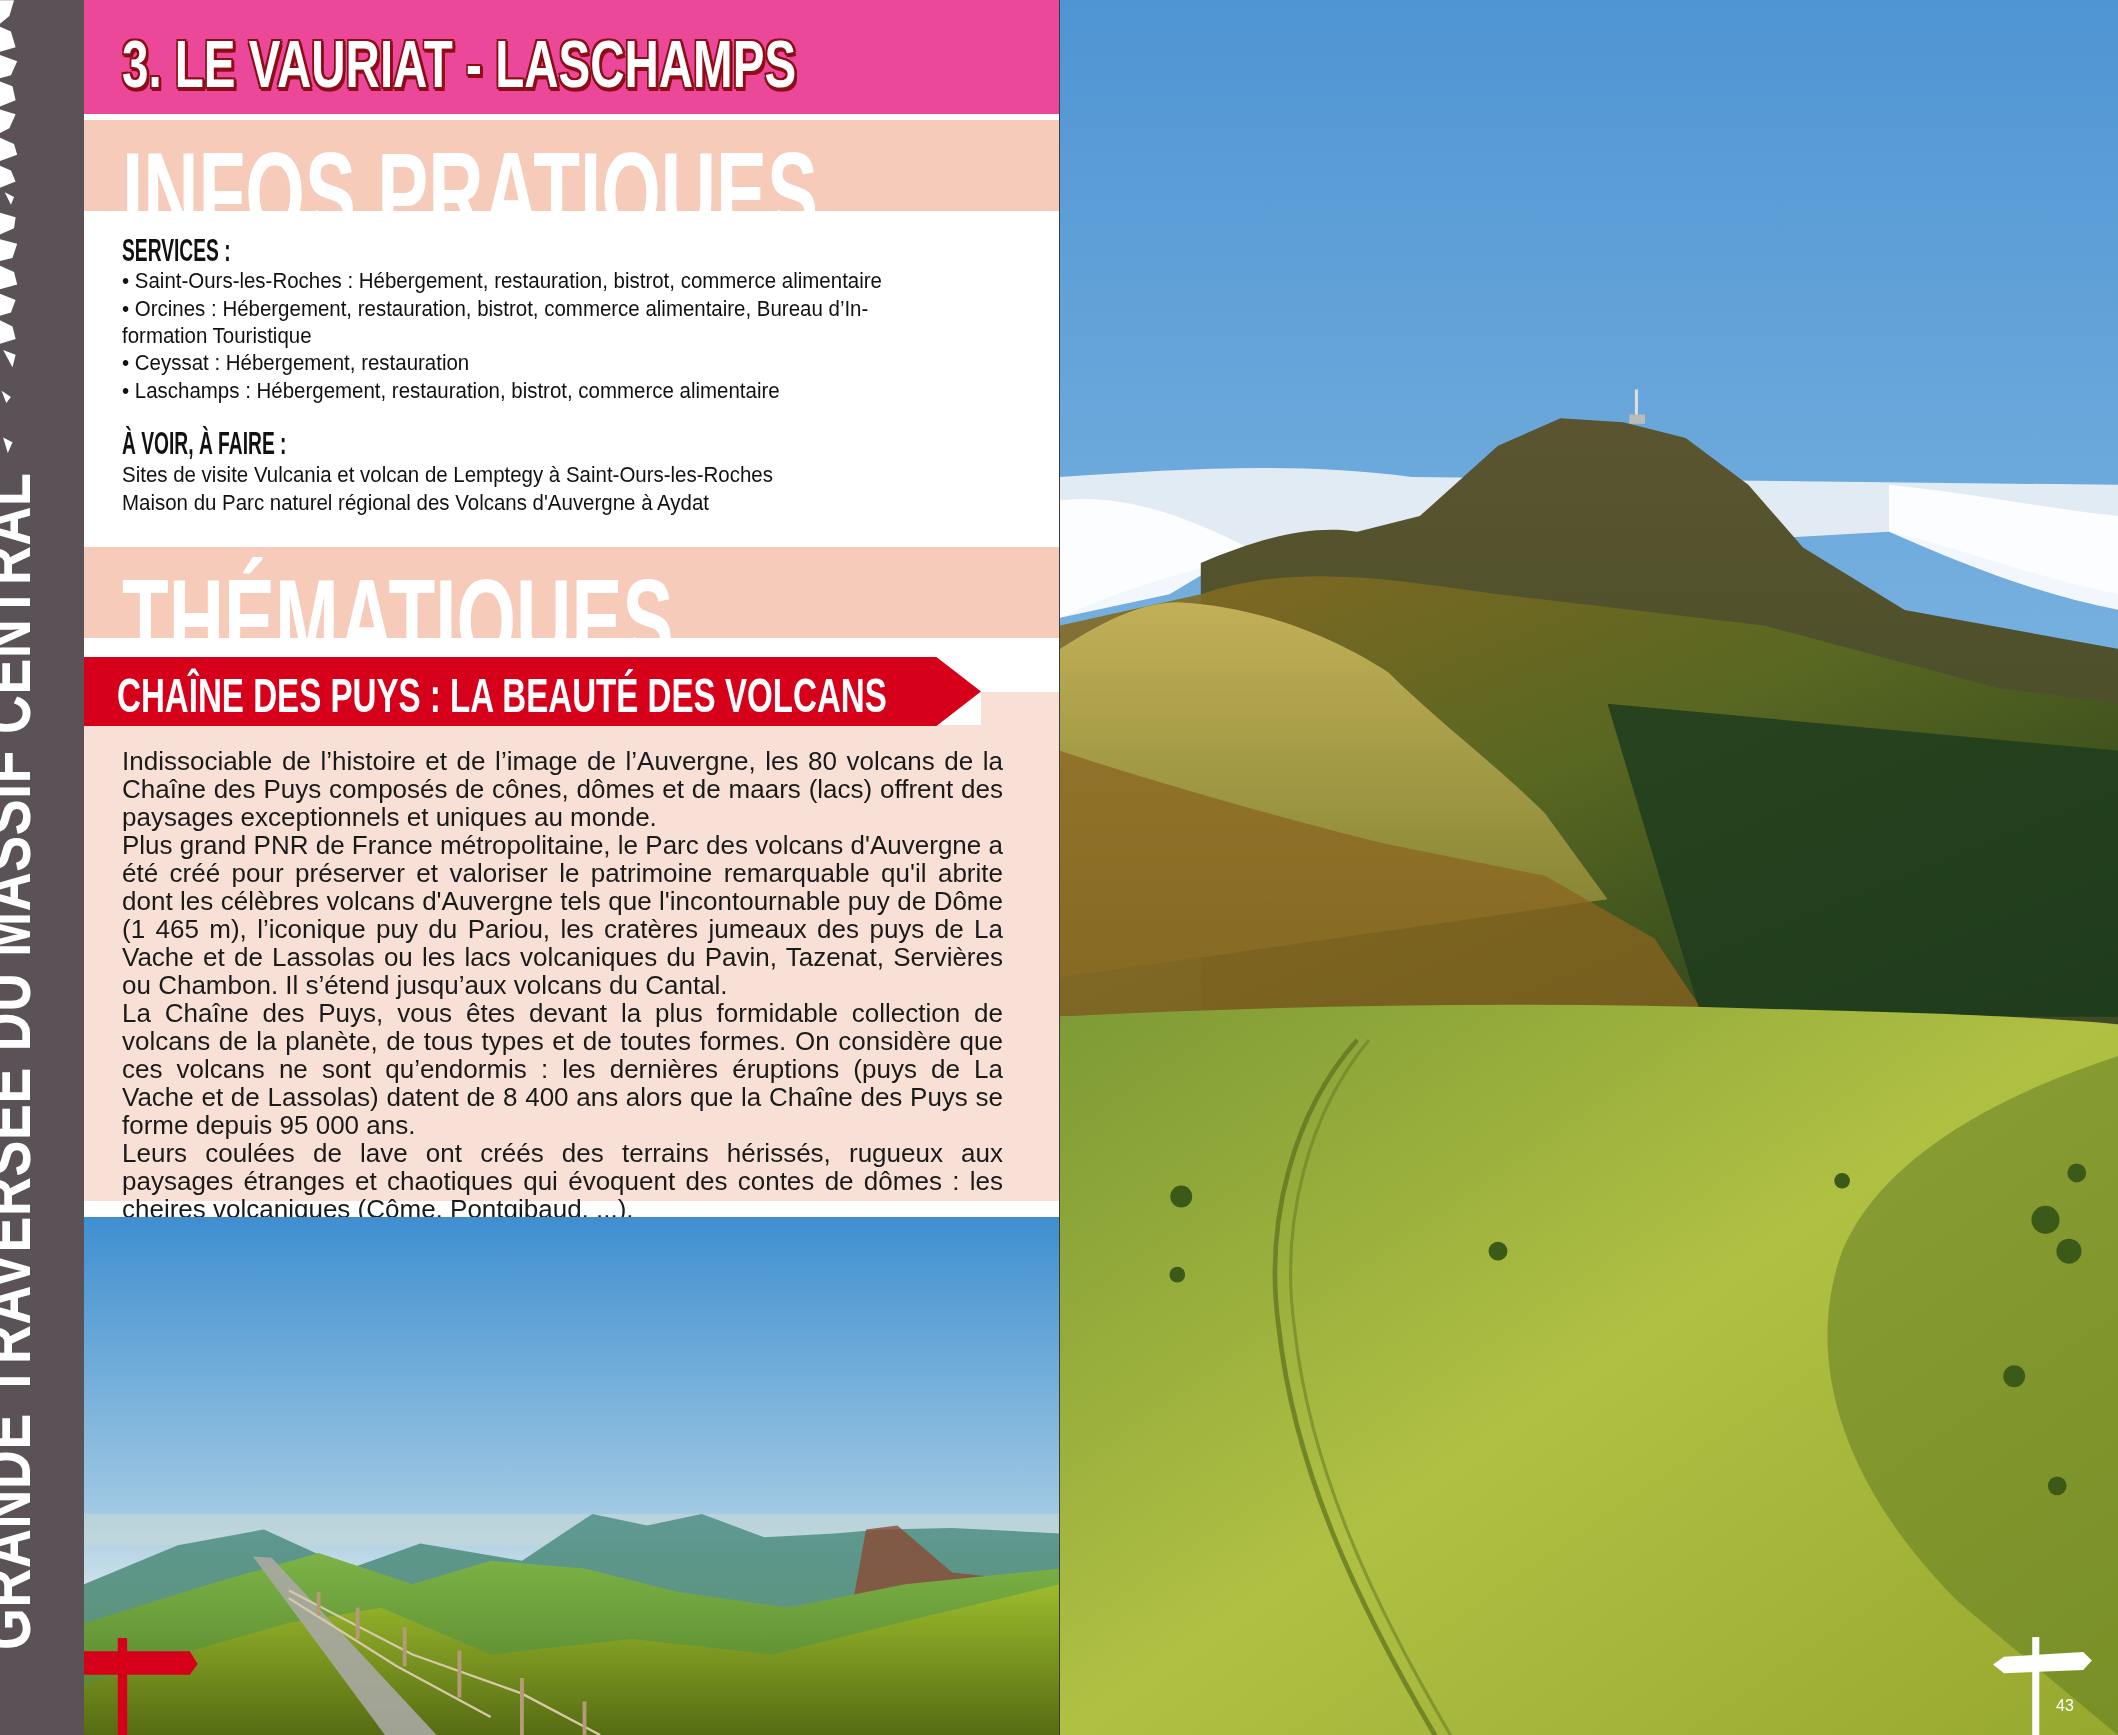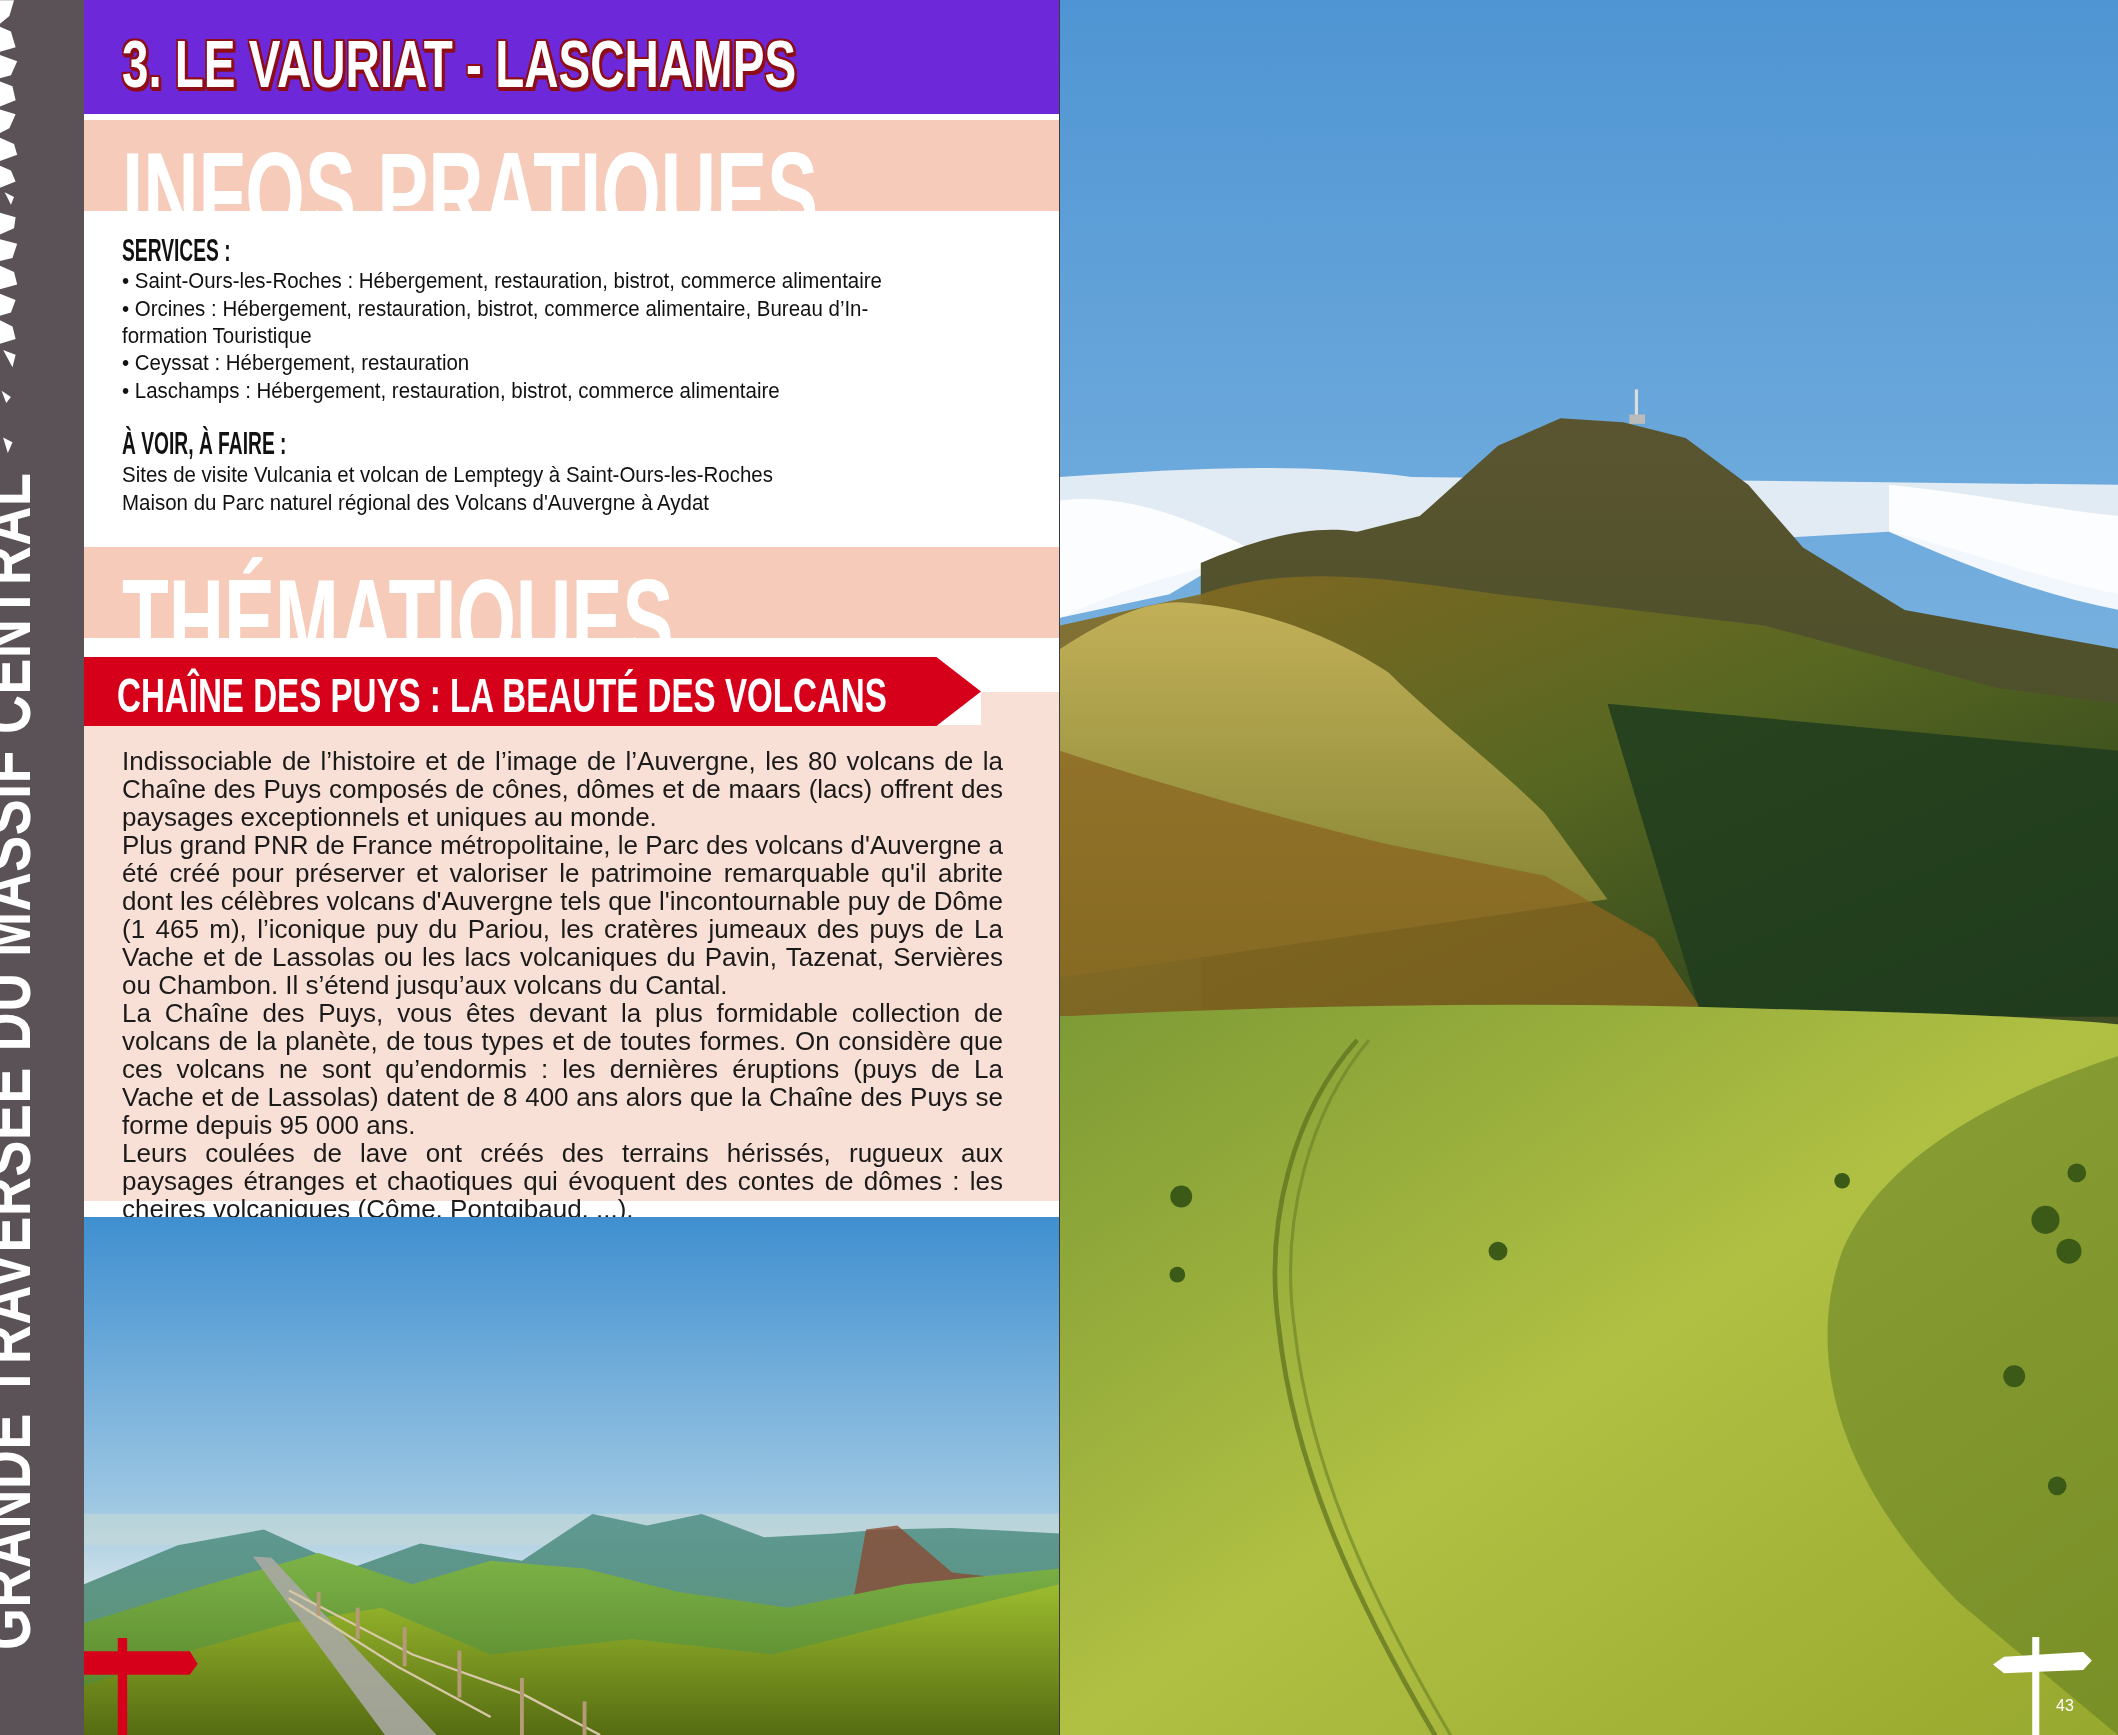--- a/index.html
+++ b/index.html
@@ -16,21 +16,21 @@
     transform: rotate(-90deg) translate(0, -50%);
     white-space:nowrap; color:#ffffff; font-weight:bold;
     font-family:"Liberation Sans Narrow","Liberation Sans", sans-serif;
     font-size:69px; letter-spacing:0.8px; line-height:1;
     transform: rotate(-90deg) scaleX(0.78);
     transform-origin: left bottom;
   }
 
   
   #left-page { left:84px; top:0; width:976px; height:1736px; background:#ffffff; overflow:hidden; }
-  #title-band { left:0; top:0; width:976px; height:114px; background:#6d28d9; }
+  #title-band { left:0; top:0; width:976px; height:114px; background:#ec4899; }
   #title-text {
     left:38px; top:31px; color:#ffffff; font-weight:bold; font-size:66px; line-height:1;
     white-space:nowrap; transform: scaleX(0.72); transform-origin:left top;
     text-shadow: 0 0 0 #8e0d16, 2.3px 2.3px 0 #8e0d16, -2.3px -2.3px 0 #8e0d16, 2.3px -2.3px 0 #8e0d16, -2.3px 2.3px 0 #8e0d16, 3.9px 3.9px 0 #8e0d16, 0 3.9px 0 #8e0d16, 3.9px 0 0 #8e0d16;
   }
   .big-band { left:0; width:976px; height:91px; background:#f6cbb9; overflow:hidden; }
   .big-band-text {
     position:absolute; left:38px; top:15.6px; color:#ffffff; font-weight:bold; font-size:116px; line-height:1;
     white-space:nowrap; transform: scaleX(0.66); transform-origin:left top;
   }

